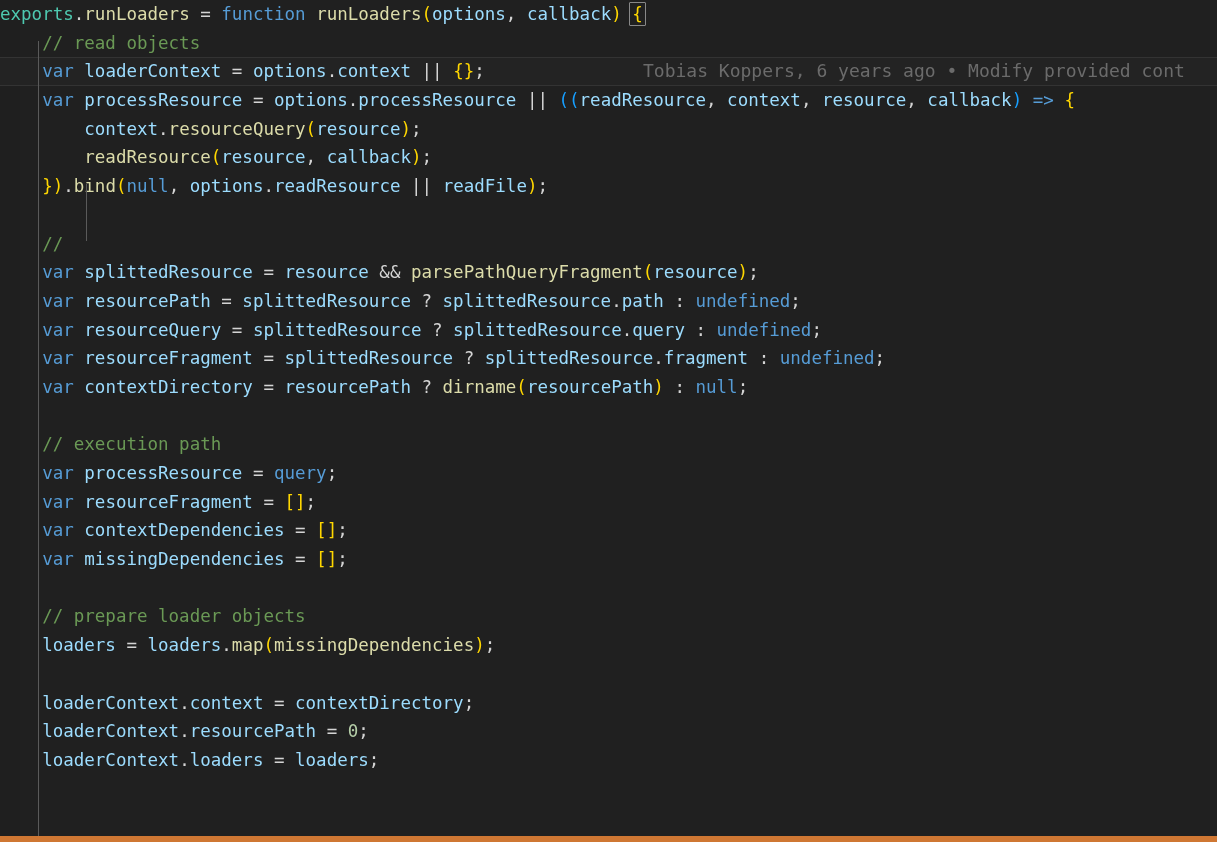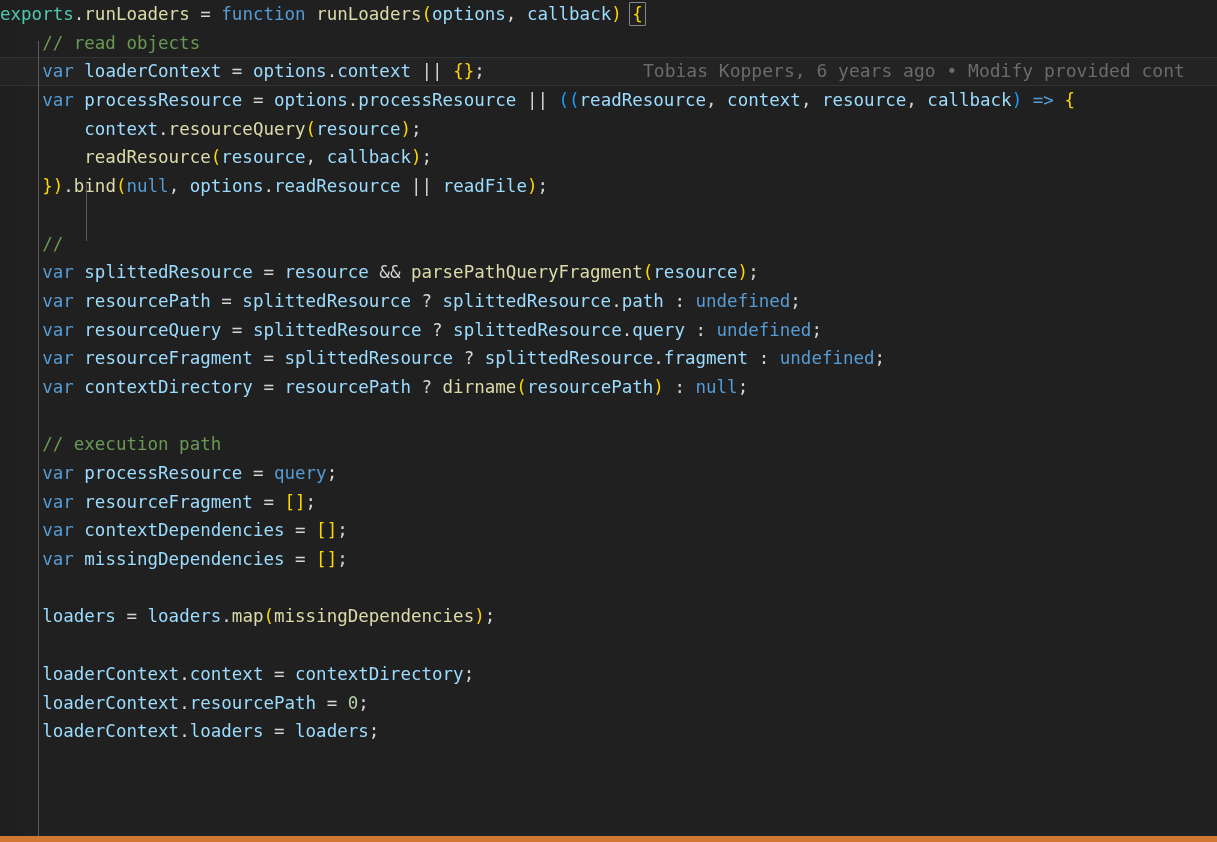--- a/index.html
+++ b/index.html
@@ -136,20 +136,21 @@
       <div class="line"><span class="op">    </span><span class="kw">var</span><span class="op"> </span><span class="var">resourceQuery</span><span class="op"> = </span><span class="var">splittedResource</span><span class="op"> </span><span class="op">?</span><span class="op"> </span><span class="var">splittedResource</span><span class="op">.</span><span class="var">query</span><span class="op"> </span><span class="op">:</span><span class="op"> </span><span class="kw">undefined</span><span class="op">;</span></div>
       <div class="line"><span class="op">    </span><span class="kw">var</span><span class="op"> </span><span class="var">resourceFragment</span><span class="op"> = </span><span class="var">splittedResource</span><span class="op"> </span><span class="op">?</span><span class="op"> </span><span class="var">splittedResource</span><span class="op">.</span><span class="var">fragment</span><span class="op"> </span><span class="op">:</span><span class="op"> </span><span class="kw">undefined</span><span class="op">;</span></div>
       <div class="line"><span class="op">    </span><span class="kw">var</span><span class="op"> </span><span class="var">contextDirectory</span><span class="op"> = </span><span class="var">resourcePath</span><span class="op"> </span><span class="op">?</span><span class="op"> </span><span class="fn">dirname</span><span class="paren">(</span><span class="var">resourcePath</span><span class="paren">)</span><span class="op"> </span><span class="op">:</span><span class="op"> </span><span class="kw">null</span><span class="op">;</span></div>
       <div class="line">&nbsp;</div>
       <div class="line"><span class="op">    </span><span class="cmt">// execution path</span></div>
       <div class="line"><span class="op">    </span><span class="kw">var</span><span class="op"> </span><span class="var">processResource</span><span class="op"> = </span><span class="kw">query</span><span class="op">;</span></div>
       <div class="line"><span class="op">    </span><span class="kw">var</span><span class="op"> </span><span class="var">resourceFragment</span><span class="op"> = </span><span class="paren">[]</span><span class="op">;</span></div>
       <div class="line"><span class="op">    </span><span class="kw">var</span><span class="op"> </span><span class="var">contextDependencies</span><span class="op"> = </span><span class="paren">[]</span><span class="op">;</span></div>
       <div class="line"><span class="op">    </span><span class="kw">var</span><span class="op"> </span><span class="var">missingDependencies</span><span class="op"> = </span><span class="paren">[]</span><span class="op">;</span></div>
       <div class="line">&nbsp;</div>
+      <div class="line"><span class="op">    </span><span class="cmt">// prepare loader objects</span></div>
       <div class="line"><span class="op">    </span><span class="var">loaders</span><span class="op"> = </span><span class="var">loaders</span><span class="op">.</span><span class="fn">map</span><span class="paren">(</span><span class="fn">missingDependencies</span><span class="paren">)</span><span class="op">;</span></div>
       <div class="line">&nbsp;</div>
       <div class="line"><span class="op">    </span><span class="var">loaderContext</span><span class="op">.</span><span class="var">context</span><span class="op"> = </span><span class="var">contextDirectory</span><span class="op">;</span></div>
       <div class="line"><span class="op">    </span><span class="var">loaderContext</span><span class="op">.</span><span class="var">resourcePath</span><span class="op"> = </span><span class="num">0</span><span class="op">;</span></div>
       <div class="line"><span class="op">    </span><span class="var">loaderContext</span><span class="op">.</span><span class="var">loaders</span><span class="op"> = </span><span class="var">loaders</span><span class="op">;</span></div>
     </div>
 
   <div class="indent-guide ig-1"></div>
   <div class="indent-guide ig-2"></div>
 

